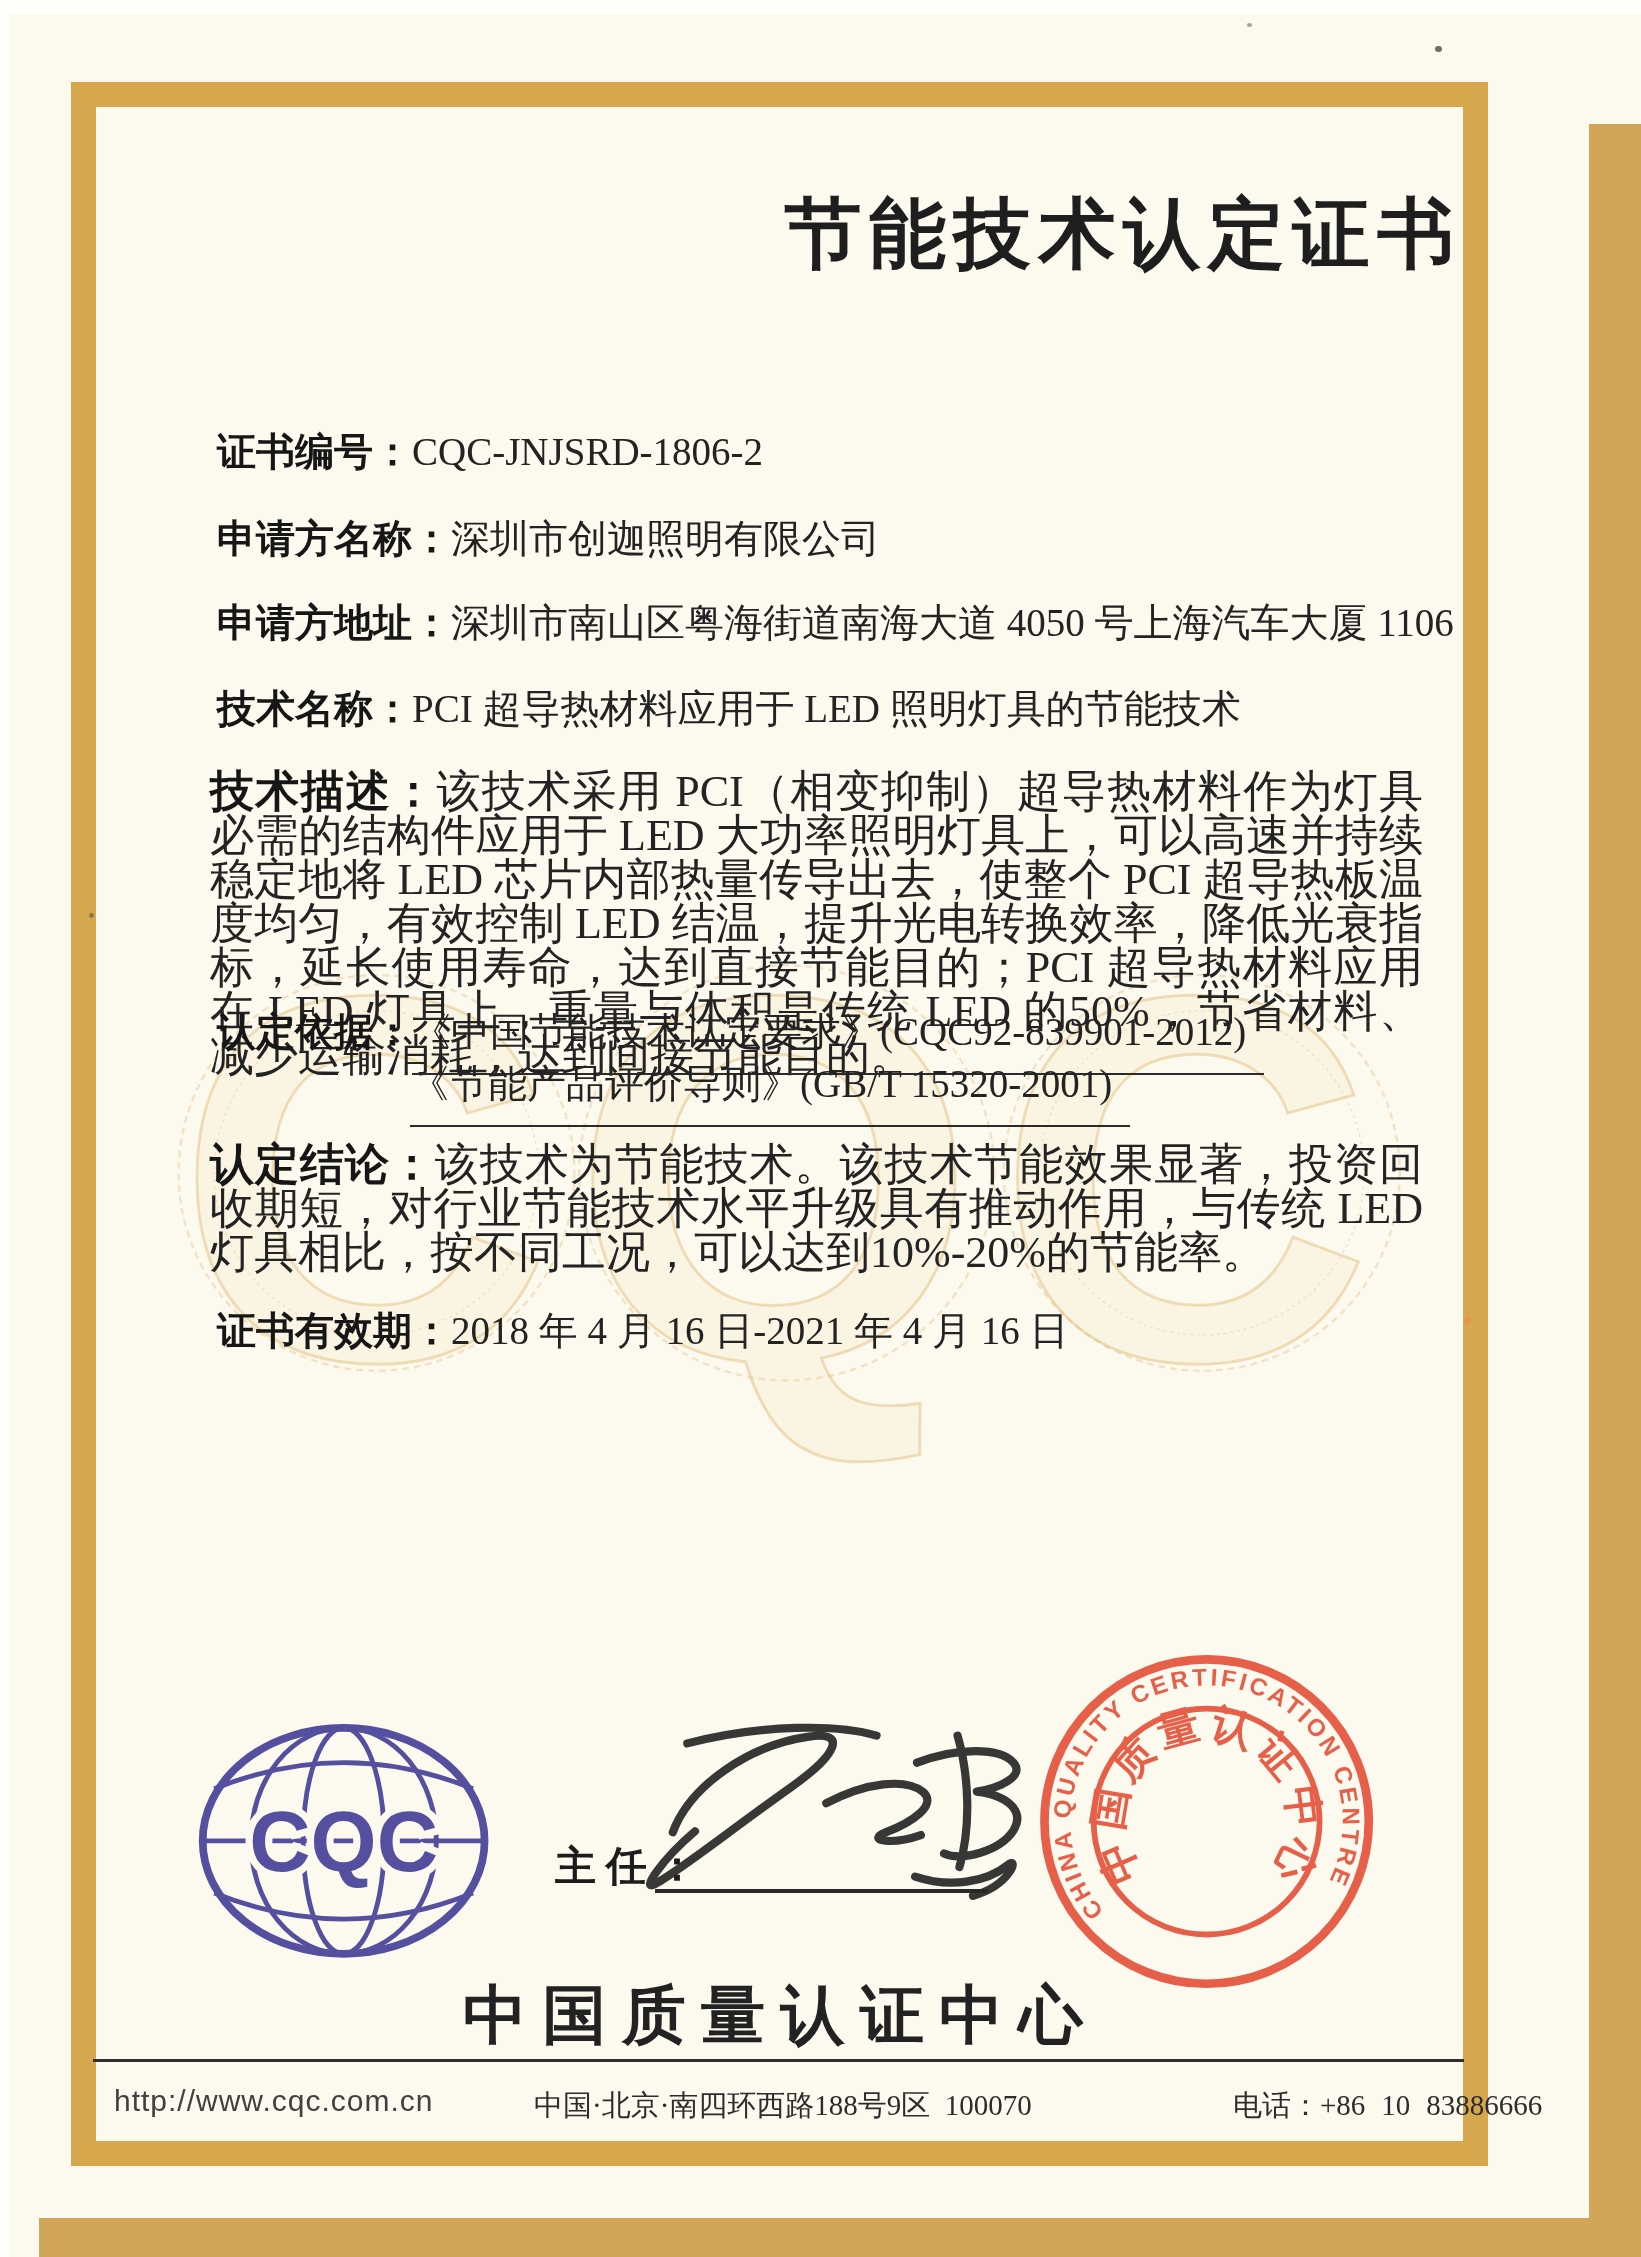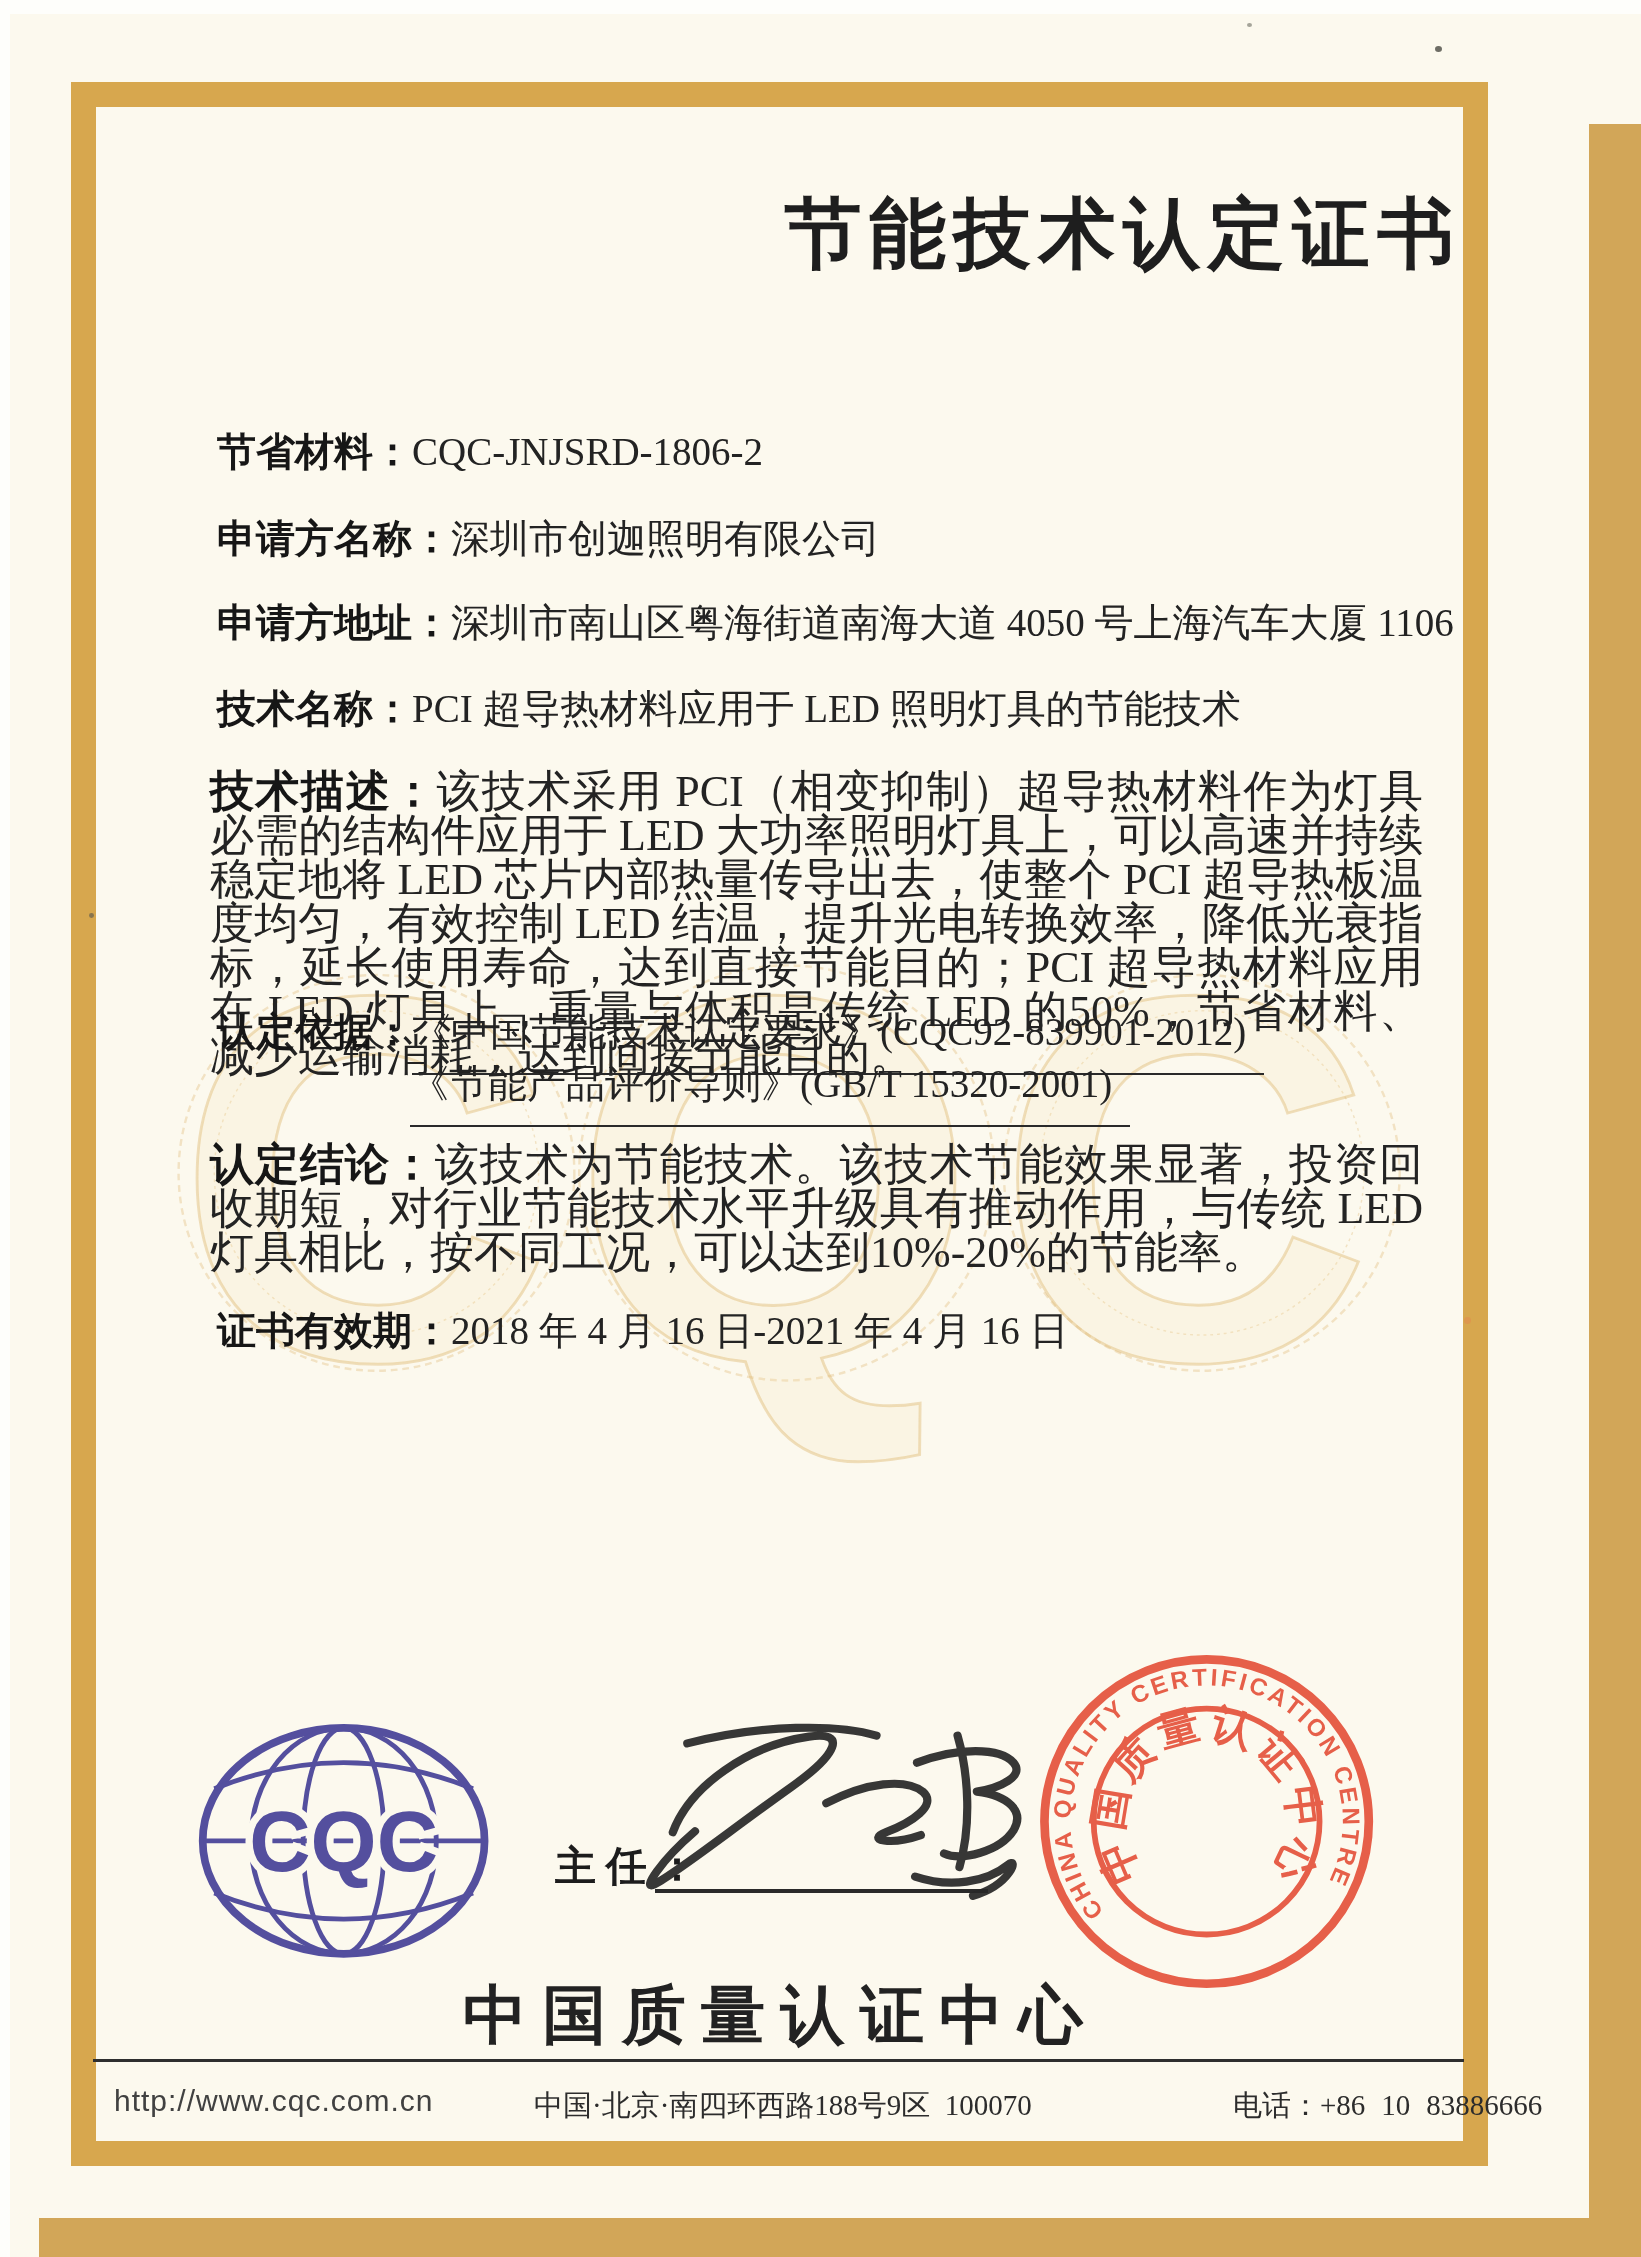--- a/index.html
+++ b/index.html
@@ -84,21 +84,21 @@
       <circle cx="1245" cy="1215" r="168" stroke-width="1.5" stroke-dasharray="3 4"></circle>
     </g>
     <text x="812" y="1408" text-anchor="middle" font-family="Liberation Sans, sans-serif" font-weight="700" font-size="540" letter-spacing="20" fill="rgba(240,219,160,0.16)" stroke="rgba(217,173,95,0.42)" stroke-width="3">CQC</text>
   </svg>
 
   <div class="frame"></div>
 
   <div class="title">节能技术认定证书</div>
 
   <div class="field" style="top:430px">
-    <span class="label">节省材料：</span><span class="value">CQC-JNJSRD-1806-2</span>
+    <span class="label">证书编号：</span><span class="value">CQC-JNJSRD-1806-2</span>
   </div>
 
   <div class="field" style="top:517px">
     <span class="label">申请方名称：</span><span class="value">深圳市创迦照明有限公司</span>
   </div>
 
   <div class="field" style="top:601px">
     <span class="label">申请方地址：</span><span class="value">深圳市南山区粤海街道南海大道 4050 号上海汽车大厦 1106</span>
   </div>
 

